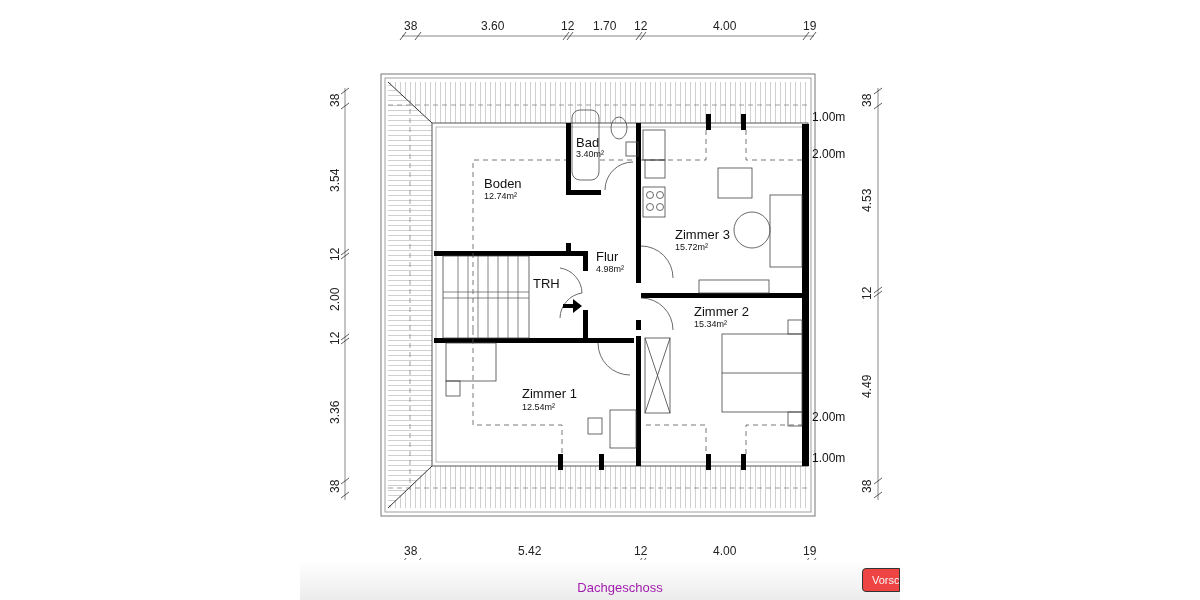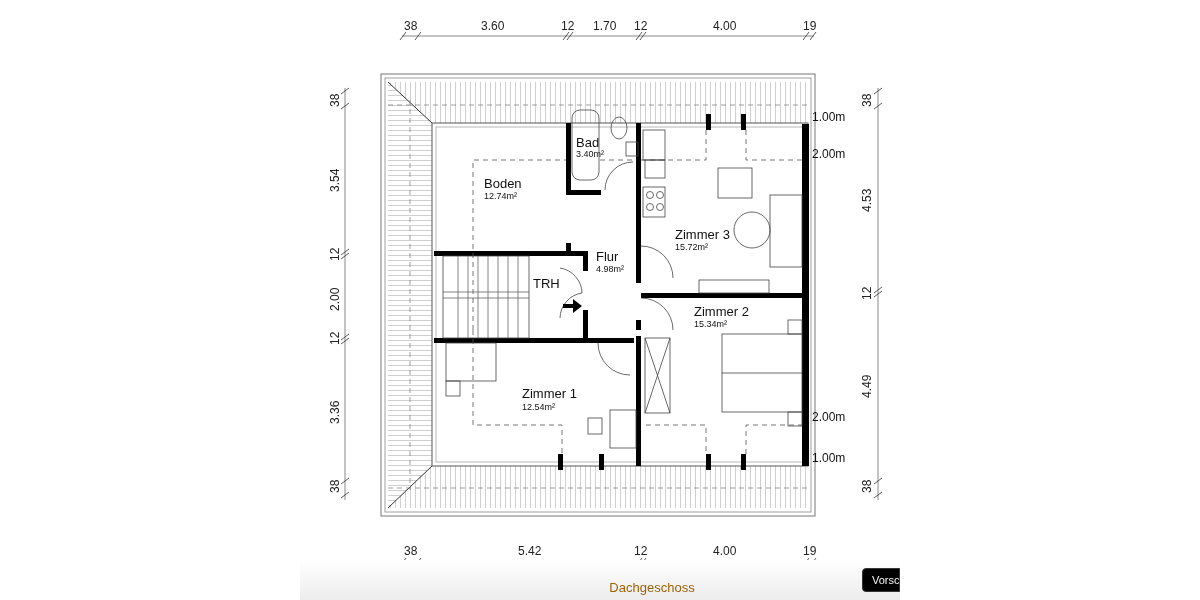--- a/index.html
+++ b/index.html
@@ -1,25 +1,25 @@
 <!DOCTYPE html>
 <html><head>
 <meta charset="utf-8">
 <style>
   html,body{margin:0;padding:0;background:#fff;}
   body{width:1200px;height:600px;position:relative;overflow:hidden;font-family:"Liberation Sans",sans-serif;}
   .canvas{position:absolute;left:300px;top:0;width:600px;height:600px;background:#fff;}
   .bottom-bar{position:absolute;left:300px;top:560px;width:600px;height:40px;background:linear-gradient(#ffffff,#ececec);}
-  .caption{position:absolute;left:316px;top:580px;width:672px;text-align:center;font-size:13px;color:#a16207;}
+  .caption{position:absolute;left:284px;top:580px;width:672px;text-align:center;font-size:13px;color:#a21caf;}
   svg{position:absolute;left:0;top:0;}
   .dim{font-size:12px;fill:#222;font-family:"Liberation Sans",sans-serif;}
   .lbl{font-size:13px;fill:#111;font-family:"Liberation Sans",sans-serif;}
   .area{font-size:9px;fill:#111;font-family:"Liberation Sans",sans-serif;}
   .hgt{font-size:12px;fill:#111;font-family:"Liberation Sans",sans-serif;}
-  .tooltip{position:absolute;left:862px;top:568px;width:38px;height:24px;background:#000000;border-radius:4px 0 0 4px;color:#f4f4f4;font-size:11px;line-height:22px;padding-left:9px;overflow:hidden;white-space:nowrap;box-sizing:border-box;border:1px solid #333;}
+  .tooltip{position:absolute;left:862px;top:568px;width:38px;height:24px;background:#ef4444;border-radius:4px 0 0 4px;color:#f4f4f4;font-size:11px;line-height:22px;padding-left:9px;overflow:hidden;white-space:nowrap;box-sizing:border-box;border:1px solid #333;}
 </style>
 </head>
 <body>
 
 <div class="canvas"></div>
 
 <svg width="1200" height="600">
   <defs>
     <pattern id="tilesV" width="5" height="10" patternUnits="userSpaceOnUse">
       <line x1="0" y1="0" x2="0" y2="10" stroke="#777" stroke-width="0.7"></line>

